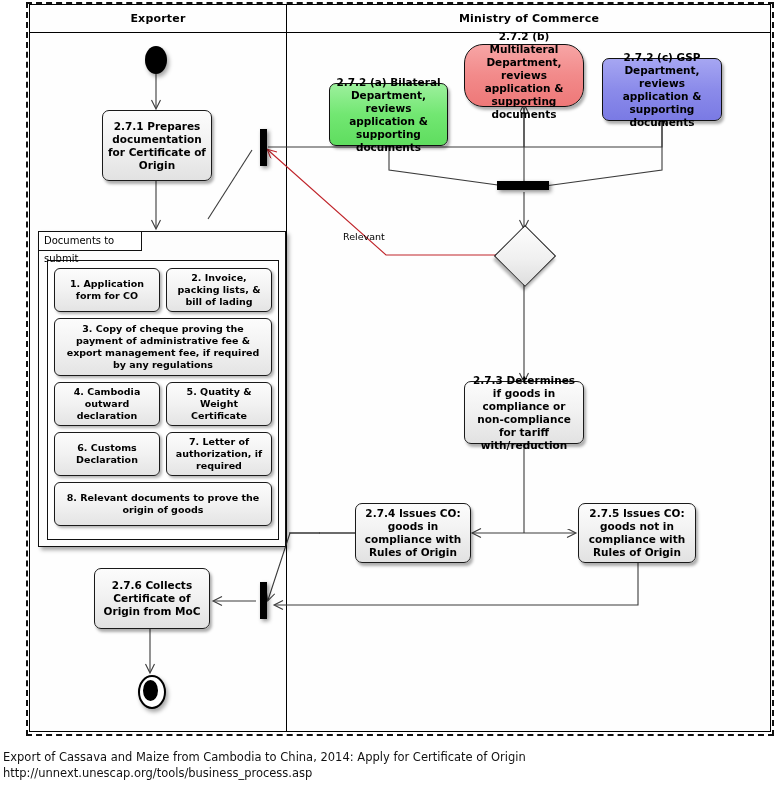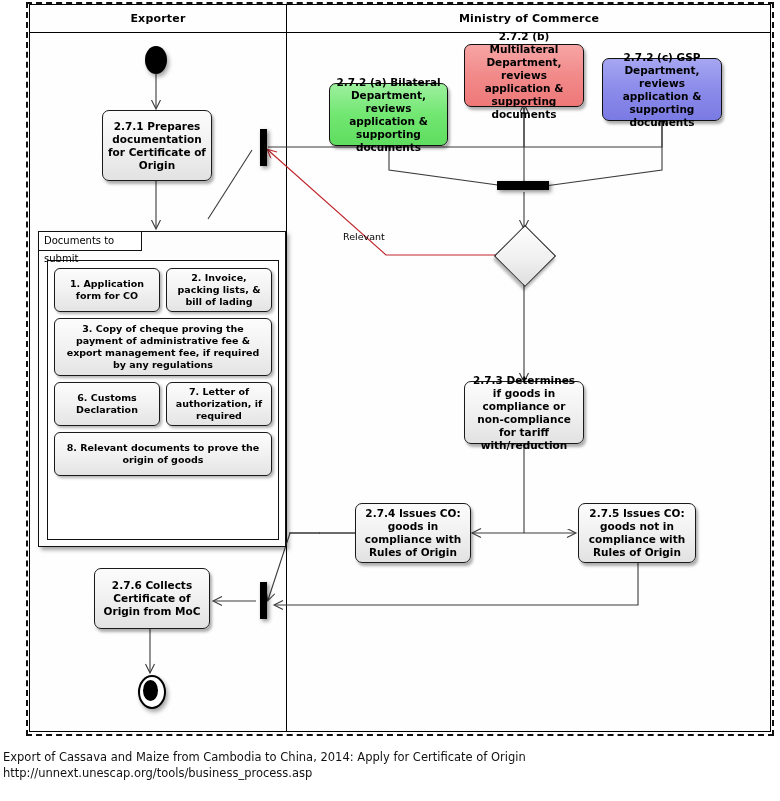--- a/index.html
+++ b/index.html
@@ -43,20 +43,21 @@
     text-align:center;font-size:10.5px;font-weight:700;line-height:13px;
     padding:3px 5px;color:#000;
   }
   .node.green{
     background:linear-gradient(to bottom,#9df09d 0%,#72e772 50%,#5fdd5f 100%);
     border-color:#111;
   }
   .node.pink{
     background:linear-gradient(to bottom,#f7a5a5 0%,#f28a8a 50%,#ee7878 100%);
     border-color:#111;
+    border-radius:19px;
   }
   .node.purple{
     background:linear-gradient(to bottom,#a6a6f2 0%,#8b8bea 50%,#7a7ae4 100%);
     border-color:#111;
   }
 
   
   .start-node{
     position:absolute;width:22px;height:28px;border-radius:50%;
     background:#000;box-shadow:2px 3px 4px rgba(0,0,0,.35);
@@ -230,20 +231,24 @@
 <div id="docs-note">
   <div id="docs-inner">
     <div class="doc-row">
       <div class="doc-box doc-half">1. Application form for CO</div>
       <div class="doc-box doc-half">2. Invoice, packing lists, &amp; bill of lading</div>
     </div>
     <div class="doc-row">
       <div class="doc-box doc-full" style="min-height:58px;">3. Copy of cheque proving the payment of administrative fee &amp; export management fee, if required by any regulations</div>
     </div>
     <div class="doc-row">
+      <div class="doc-box doc-half">4. Cambodia outward declaration</div>
+      <div class="doc-box doc-half">5. Quatity &amp; Weight Certificate</div>
+    </div>
+    <div class="doc-row">
       <div class="doc-box doc-half">6. Customs Declaration</div>
       <div class="doc-box doc-half">7. Letter of authorization, if required</div>
     </div>
     <div class="doc-row">
       <div class="doc-box doc-full" style="min-height:44px;">8. Relevant documents to prove the origin of goods</div>
     </div>
   </div>
 </div>
 <div id="docs-note-tab">Documents to submit</div>
 

